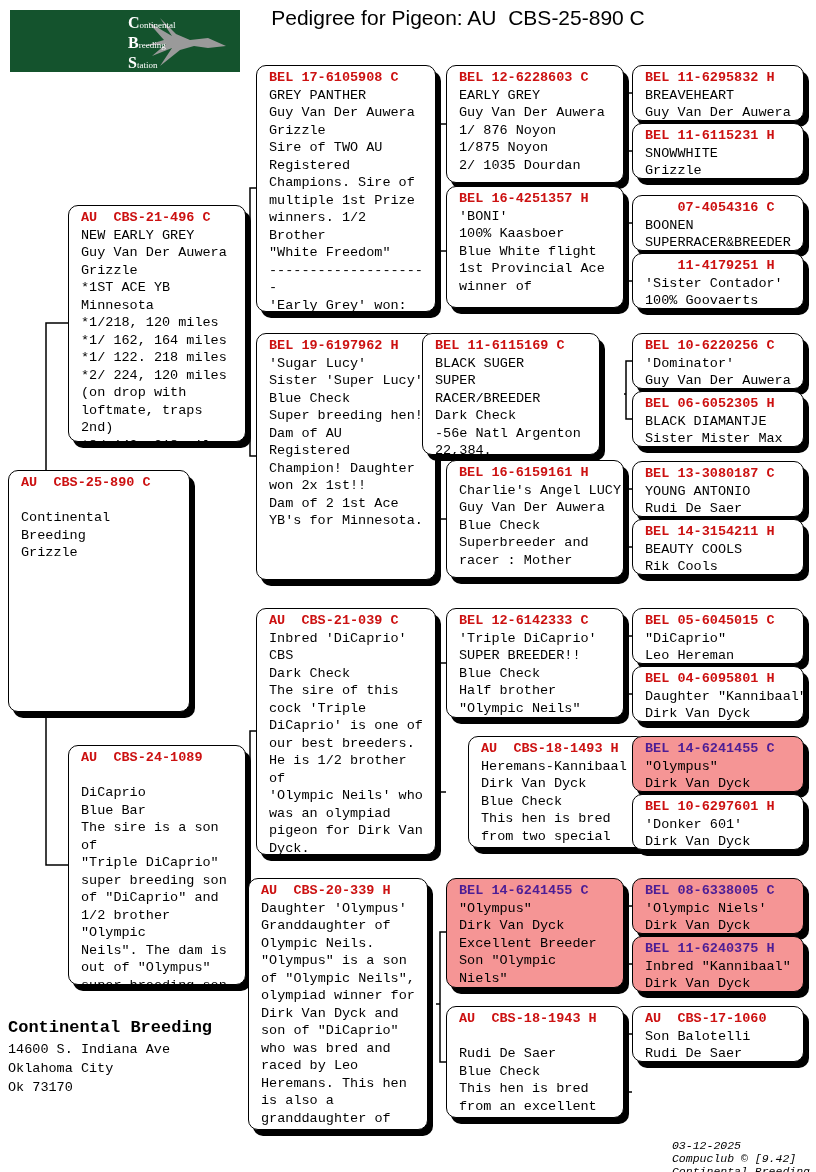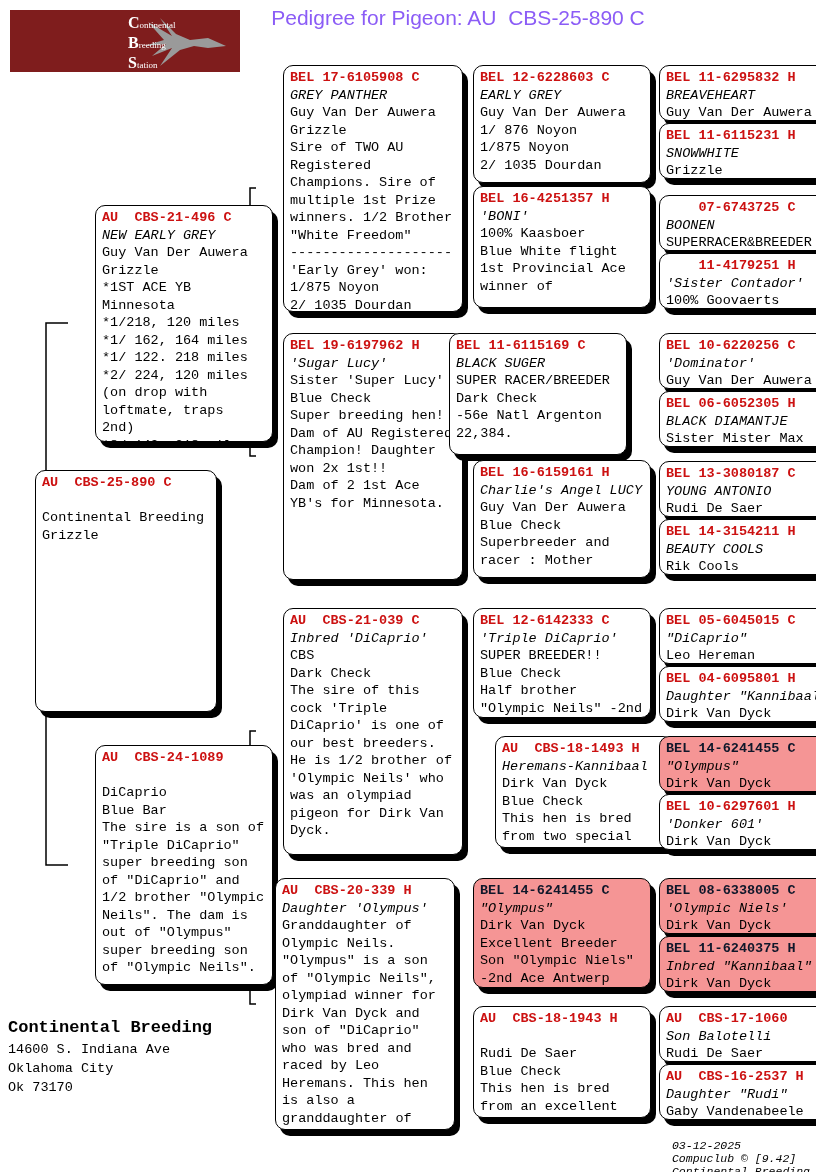--- a/index.html
+++ b/index.html
@@ -1,34 +1,34 @@
 <!DOCTYPE html>
 <html><head>
 <meta charset="utf-8">
 <style>
   html,body{margin:0;padding:0;background:#ffffff;}
   .page{position:relative;width:816px;height:1172px;background:#fff;overflow:hidden;
         font-family:"Liberation Mono","DejaVu Sans Mono",monospace;}
   .title{position:absolute;top:6px;left:100px;right:0;text-align:center;
          font-family:"Liberation Sans","DejaVu Sans",sans-serif;
-         font-size:21px;color:#8b5cf6;white-space:pre;}
-  .logo{position:absolute;left:10px;top:10px;width:230px;height:62px;background:#7f1d1d;
+         font-size:21px;color:#000000;white-space:pre;}
+  .logo{position:absolute;left:10px;top:10px;width:230px;height:62px;background:#14532d;
         overflow:hidden;}
   .logo-text{position:absolute;left:118px;top:4px;color:#fff;
              font-family:"Liberation Serif","DejaVu Serif",serif;font-size:9px;line-height:18px;}
   .logo-line::first-letter{font-size:16px;font-weight:bold;}
   .bird{position:absolute;left:120px;top:6px;}
   svg.wires{position:absolute;left:0;top:0;}
   .box{position:absolute;background:#fff;border:1.5px solid #000;border-radius:10px;
-       box-shadow:5px 6px 0 #000;padding:3px 6px;font-size:13.5px;line-height:17.5px;
-       color:#000;box-sizing:border-box;overflow:hidden;margin-left:27px;}
+       box-shadow:5px 6px 0 #000;padding:3px 12px;font-size:13.5px;line-height:17.5px;
+       color:#000;box-sizing:border-box;overflow:hidden;}
   .box.hl{background:#f59595;}
   .bid{color:#cc1111;font-weight:bold;white-space:pre;}
-  .box.hl .bid{color:#0f172a;}
-  .bname{font-style:italic;white-space:pre;}
+  .box.hl .bid{color:#4c1d95;}
+  .bname{white-space:pre;}
   .bbody{white-space:pre-line;}
   .owner{position:absolute;left:8px;top:1016px;color:#000;}
   .owner-name{font-size:17px;font-weight:bold;line-height:24px;}
   .owner-line{font-size:13.5px;line-height:19px;}
   .footer{position:absolute;right:6px;top:1126px;font-size:11.5px;font-style:italic;
           color:#000;white-space:pre;}
   .footer span{margin-left:14px;}
 </style>
 </head>
 <body>
@@ -237,21 +237,21 @@
     <div class="bid">BEL 11-6295832 H</div>
     <div class="bname">BREAVEHEART</div>
     <div class="bbody">Guy Van Der Auwera</div>
   </div>
   <div class="box" style="left:632px;top:123px;width:172px;height:56px;">
     <div class="bid">BEL 11-6115231 H</div>
     <div class="bname">SNOWWHITE</div>
     <div class="bbody">Grizzle</div>
   </div>
   <div class="box" style="left:632px;top:195px;width:172px;height:56px;">
-    <div class="bid">    07-6743725 C</div>
+    <div class="bid">    07-4054316 C</div>
     <div class="bname">BOONEN</div>
     <div class="bbody">SUPERRACER&amp;BREEDER</div>
   </div>
   <div class="box" style="left:632px;top:253px;width:172px;height:56px;">
     <div class="bid">    11-4179251 H</div>
     <div class="bname">'Sister Contador'</div>
     <div class="bbody">100% Goovaerts</div>
   </div>
   <div class="box" style="left:632px;top:333px;width:172px;height:56px;">
     <div class="bid">BEL 10-6220256 C</div>
@@ -300,25 +300,20 @@
   </div>
   <div class="box hl" style="left:632px;top:936px;width:172px;height:56px;">
     <div class="bid">BEL 11-6240375 H</div>
     <div class="bname">Inbred "Kannibaal"</div>
     <div class="bbody">Dirk Van Dyck</div>
   </div>
   <div class="box" style="left:632px;top:1006px;width:172px;height:56px;">
     <div class="bid">AU  CBS-17-1060</div>
     <div class="bname">Son Balotelli</div>
     <div class="bbody">Rudi De Saer</div>
-  </div>
-  <div class="box" style="left:632px;top:1064px;width:172px;height:56px;">
-    <div class="bid">AU  CBS-16-2537 H</div>
-    <div class="bname">Daughter "Rudi"</div>
-    <div class="bbody">Gaby Vandenabeele</div>
   </div>
 
   <div class="owner">
     <div class="owner-name">Continental Breeding</div>
     <div class="owner-line">14600 S. Indiana Ave</div>
     <div class="owner-line">Oklahoma City</div>
     <div class="owner-line">Ok 73170</div>
   </div>
 
   <div class="footer">

